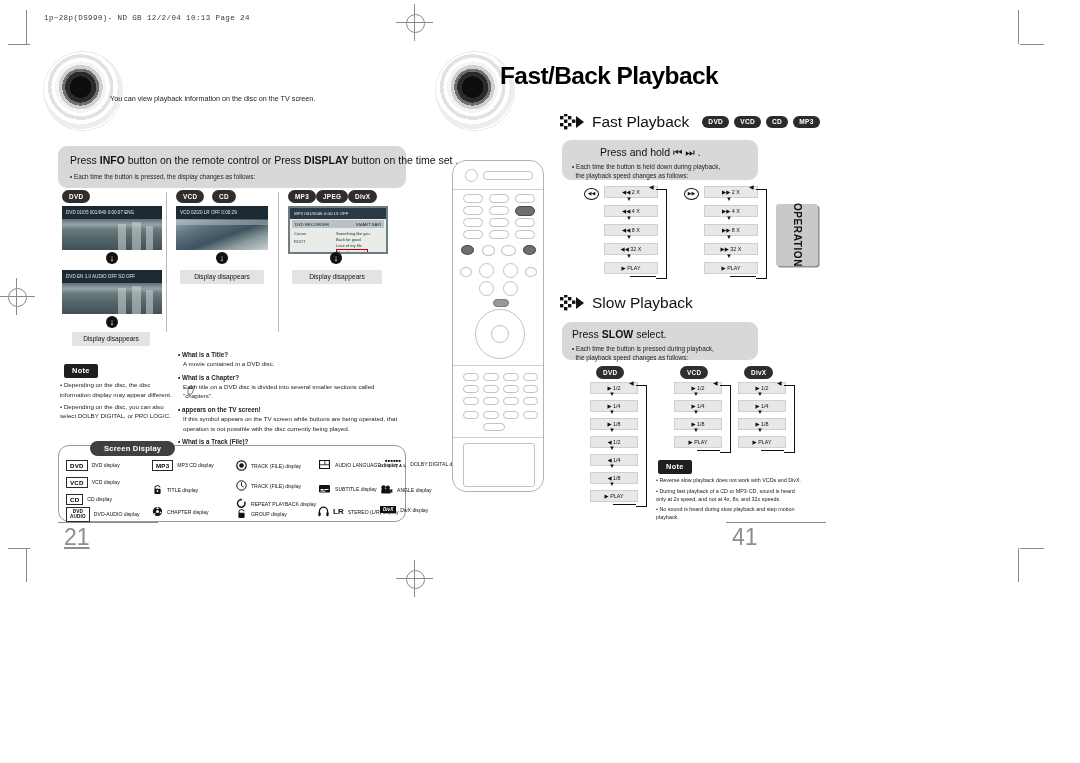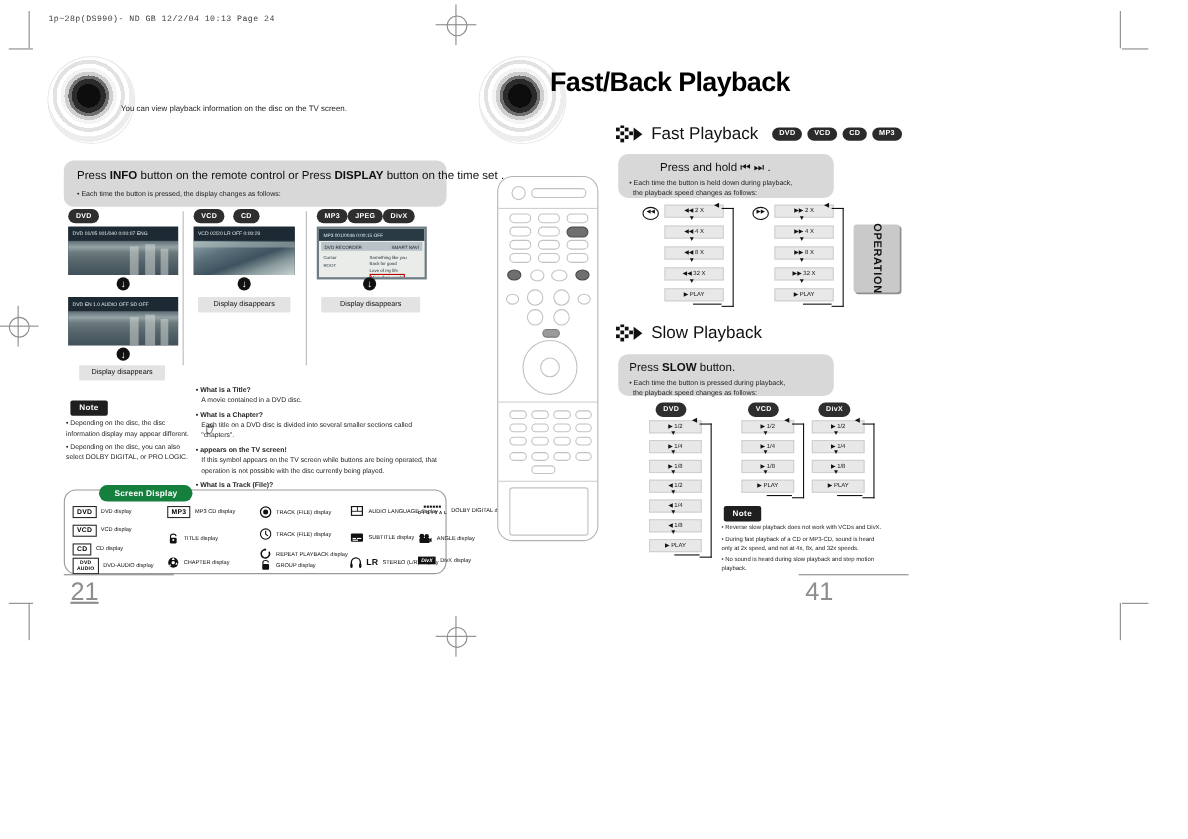--- a/index.html
+++ b/index.html
@@ -67,21 +67,21 @@
   .note-body{position:absolute;font-size:6.2px;line-height:1.55;color:#222;}
   .note-body div{margin-bottom:2.5px;}
 
   
   .faq{position:absolute;font-size:6.2px;line-height:1.5;color:#222;}
   .faq .q{font-weight:bold;font-size:6.3px;}
   .faq .blk{margin-bottom:4px;}
 
   
   .legend{position:absolute;border:1px solid #9a9a9a;border-radius:11px;background:#fff;}
-  .legend-tab{position:absolute;background:#15803d;color:#fff;font-size:7.6px;font-weight:bold;
+  .legend-tab{position:absolute;background:#404040;color:#fff;font-size:7.6px;font-weight:bold;
      border-radius:9px;padding:2.5px 14px 3px;letter-spacing:.2px;}
   .lg-item{position:absolute;display:flex;align-items:center;gap:4px;font-size:5.1px;color:#111;white-space:nowrap;}
   .lg-box{border:1px solid #2a2a2a;font-size:6.2px;font-weight:bold;padding:.5px 3px 1px;
           background:#fff;color:#000;letter-spacing:.2px;}
   .lg-box.two{line-height:5.4px;font-size:4.6px;text-align:center;padding:1px 3px;}
   .lg-ic{width:11px;height:11px;flex:0 0 11px;}
   .lg-txt{font-size:5.1px;}
 
   
   .flow{position:absolute;}
@@ -416,21 +416,21 @@
       <rect x="8" y="2" width="3.4" height="3.4" fill="#111"></rect>
         <rect x="8" y="9" width="3.4" height="3.4" fill="#111"></rect>
       <rect x="12" y="5.5" width="3.4" height="3.4" fill="#111"></rect>
       <path d="M16 2 L24 8 L16 14 Z" fill="#111"></path>
     </svg>
     <span class="sec-title">Slow Playback</span>
   </div>
 
   <div class="greybox" style="left:562px;top:322px;width:196px;height:38px;"></div>
   <div class="gb-title" style="left:572px;top:328px;">
-    <span>Press  </span><b>SLOW</b><span> button.</span>
+    <span>Press  </span><b>SLOW</b><span> select.</span>
   </div>
   <div class="gb-bullet" style="left:572px;top:344px;white-space:pre;">• Each time the button is pressed during playback,
   the playback speed changes as follows:</div>
 
   <div class="tag" style="left:596px;top:366px;">DVD</div>
   <div class="flow" style="left:590px;top:382px;">
     <div class="step" style="left:0;top:0;width:46px;">▶ 1/2</div>
     <div class="dart" style="left:19px;top:10px;">▼</div>
     <div class="step" style="left:0;top:18px;width:46px;">▶ 1/4</div>
     <div class="dart" style="left:19px;top:28px;">▼</div>

